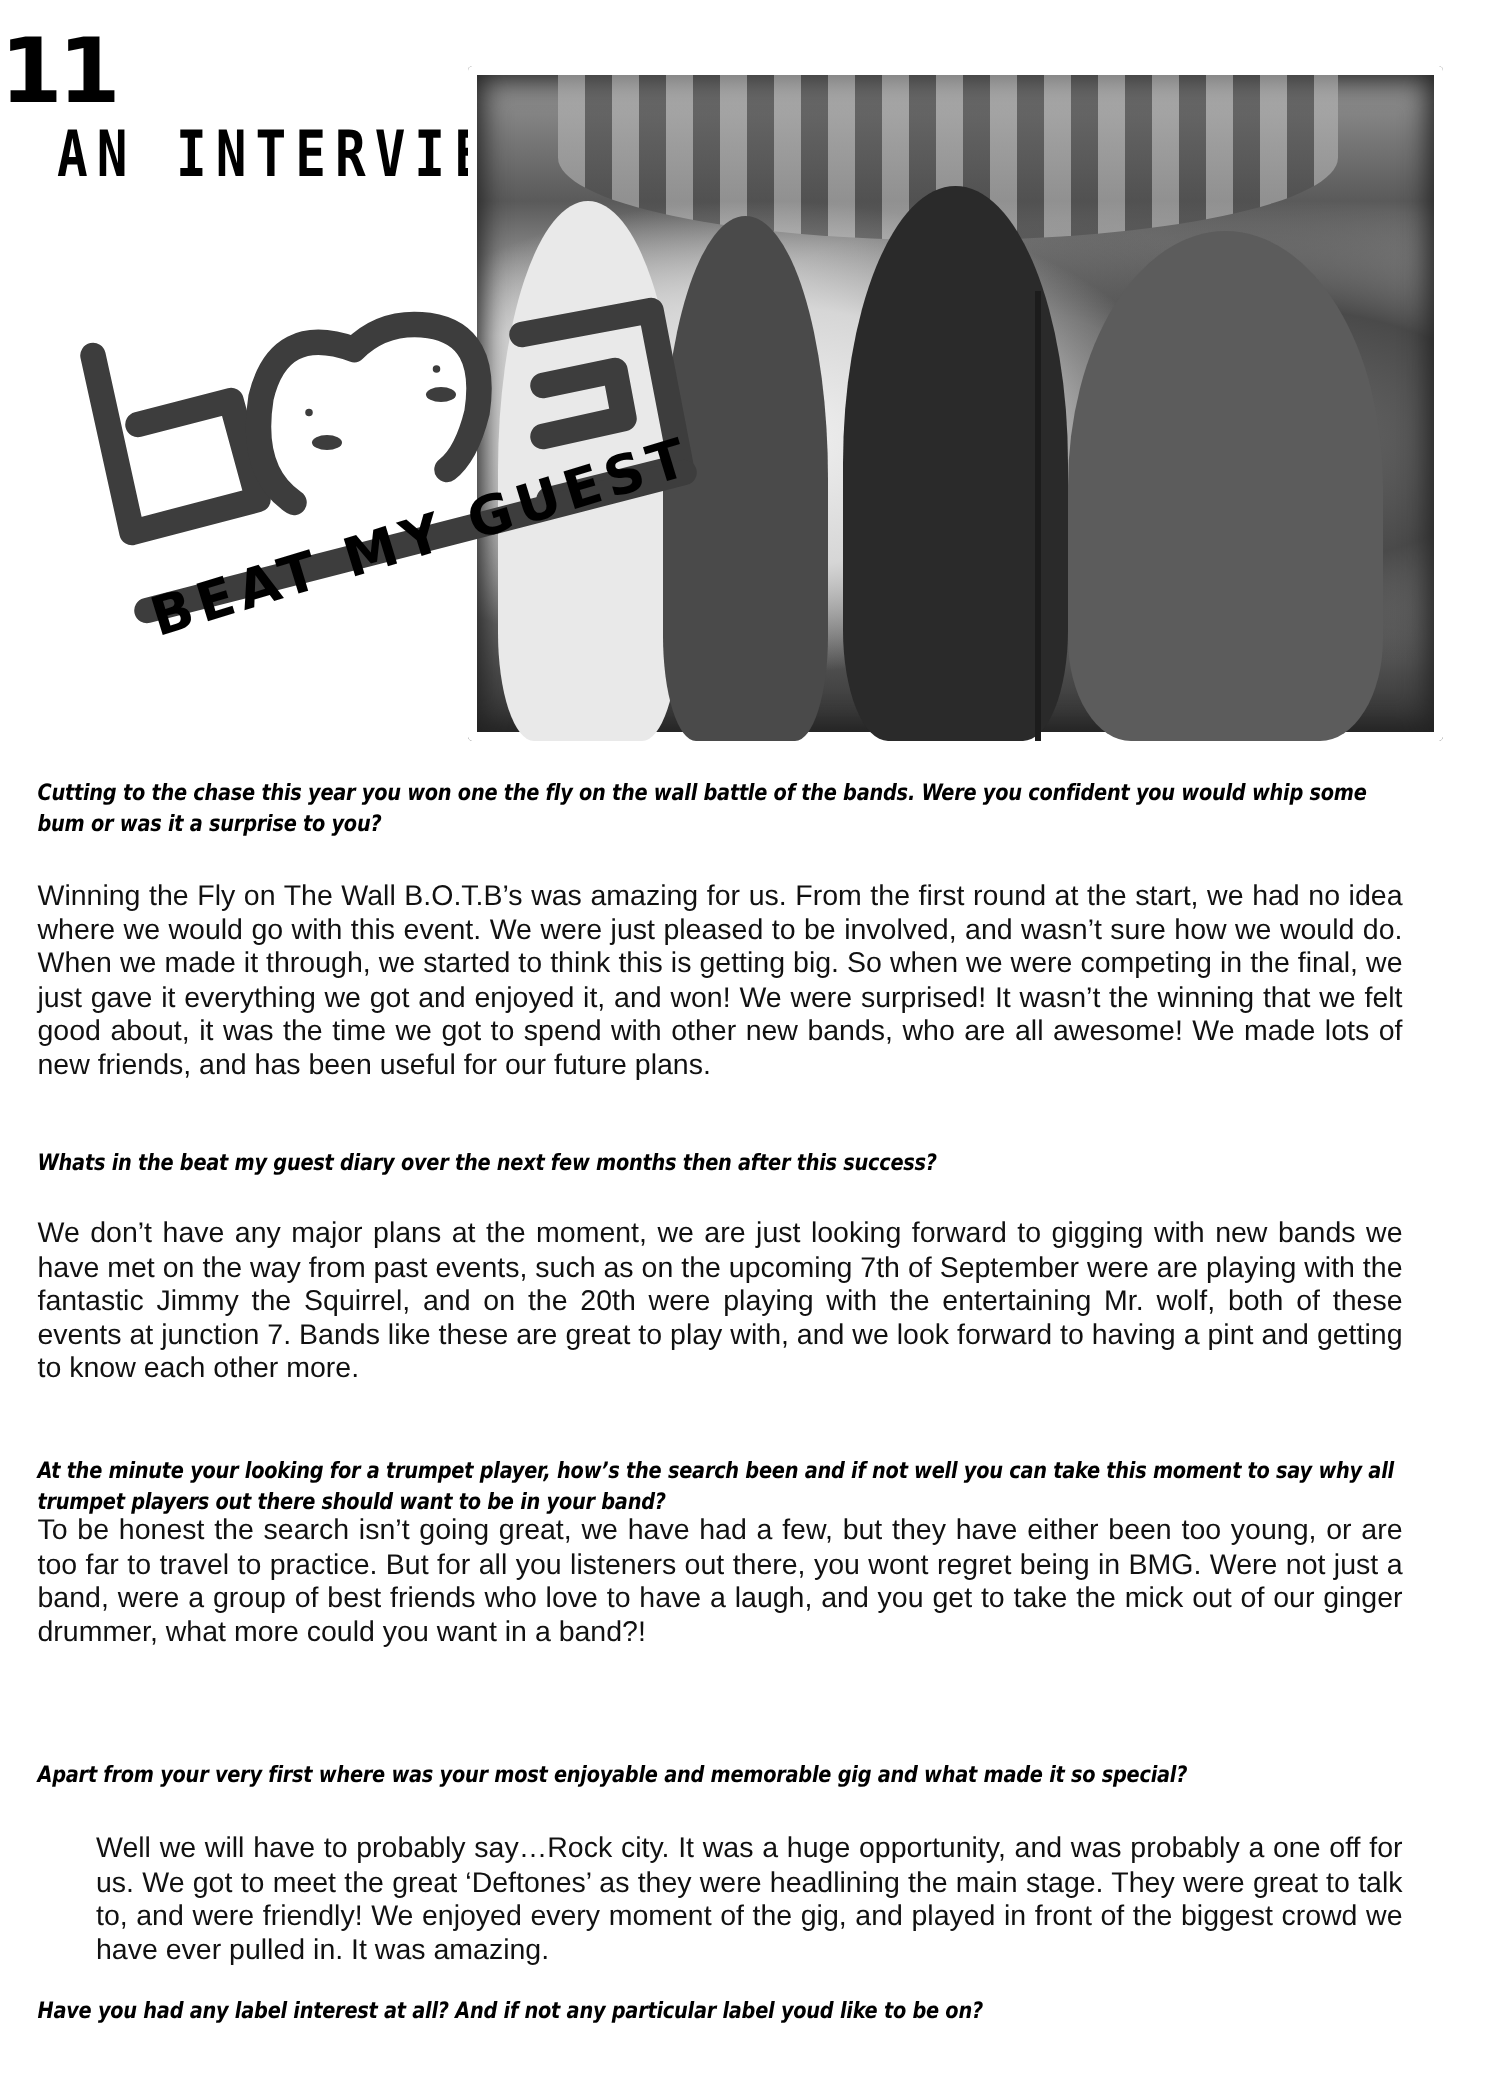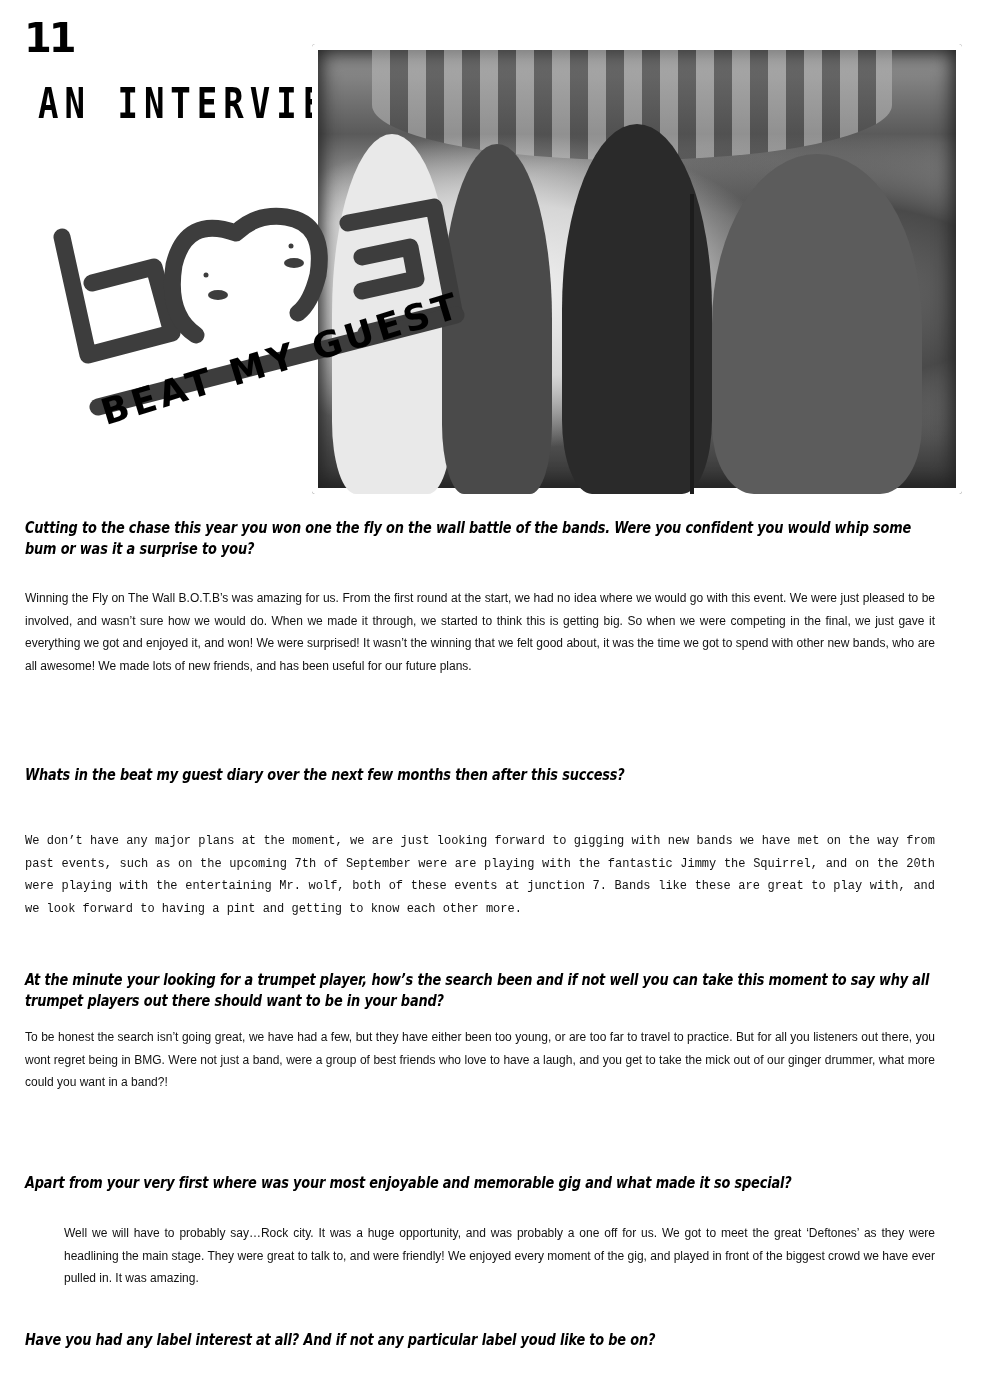--- a/index.html
+++ b/index.html
@@ -1,20 +1,20 @@
 <!DOCTYPE html>
 <html><head>
 <meta charset="utf-8">
 <style>
   html, body { margin: 0; padding: 0; background: #ffffff; }
   body { width: 990px; height: 1400px; position: relative; overflow: hidden; color: #111; }
   .page-number {
     position: absolute; left: 0; top: 18px;
     font-family: "DejaVu Sans", sans-serif; font-weight: bold;
-    font-size: 40px; letter-spacing: -3px; line-height: 1; color: #000; margin-left: 24px;
+    font-size: 60px; letter-spacing: -3px; line-height: 1; color: #000;
   }
   .interview-heading {
     position: absolute; left: 38px; top: 82px;
     font-family: "DejaVu Sans Mono", monospace; font-weight: bold;
     font-size: 34px; letter-spacing: 6px; line-height: 1;
     transform: scaleY(1.25); transform-origin: left top; color: #000;
   }
   .photo {
     position: absolute; left: 312px; top: 44px; width: 650px; height: 450px;
     background:
@@ -48,29 +48,29 @@
     white-space: nowrap;
   }
   .article { position: absolute; left: 25px; top: 518px; width: 910px; }
   .question {
     font-family: "DejaVu Sans", sans-serif; font-style: italic;
     font-size: 15px; line-height: 21px; color: #000;
     transform: scaleX(0.86); transform-origin: left top; width: 1058px;
     font-weight: bold; letter-spacing: -0.2px;
   }
   .answer {
-    font-family: "Liberation Sans", sans-serif; font-size: 12px;
+    font-family: "Liberation Sans", sans-serif; font-size: 19px;
     line-height: 22.5px; color: #111; text-align: justify; margin: 0;
   }
   .q1 { position: absolute; top: 0; }
   .a1 { position: absolute; top: 69px; }
   .q2 { position: absolute; top: 247px; }
-  .a2 { position: absolute; top: 312px; font-family: Liberation Mono, monospace; }
+  .a2 { position: absolute; top: 294px; }
   .q3 { position: absolute; top: 452px; }
-  .a3 { position: absolute; top: 508px; }
+  .a3 { position: absolute; top: 492px; }
   .q4 { position: absolute; top: 655px; }
   .a4 { position: absolute; top: 704px; margin-left: 39px; }
   .q5 { position: absolute; top: 812px; }
 </style>
 </head>
 <body>
 
 <div class="page-number">11</div>
 <div class="interview-heading">AN INTERVIEW WITH:</div>
 

